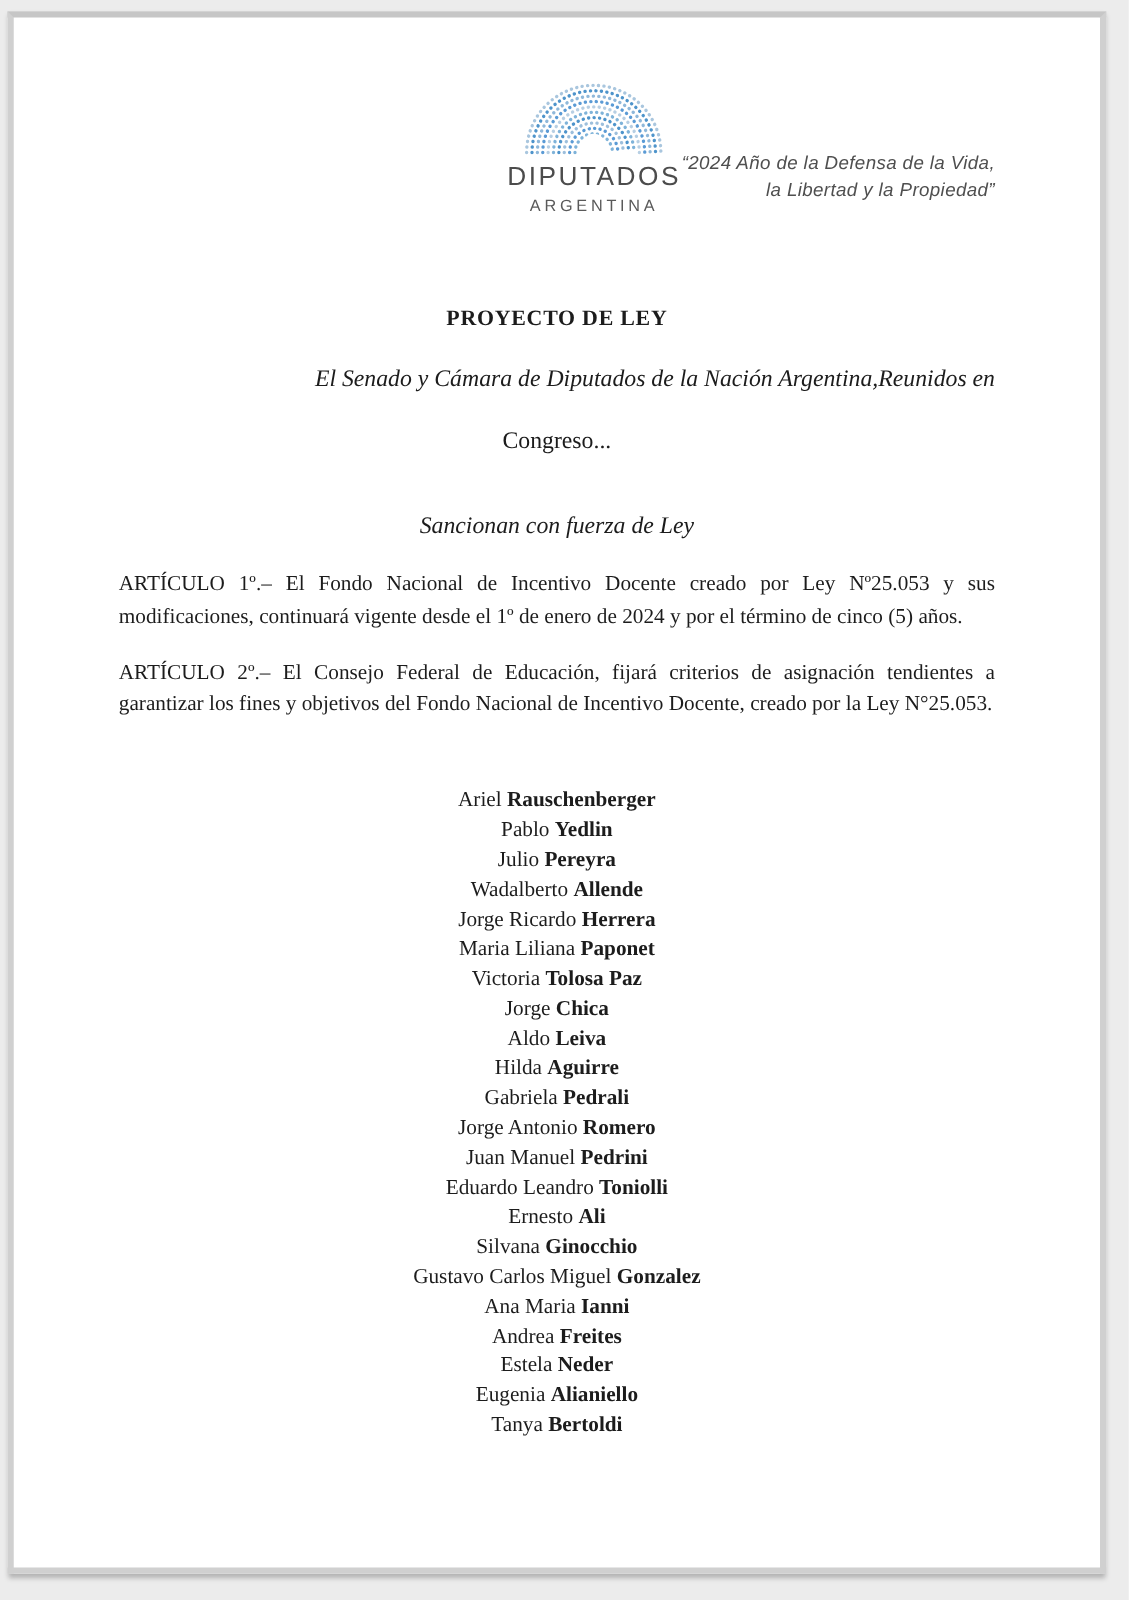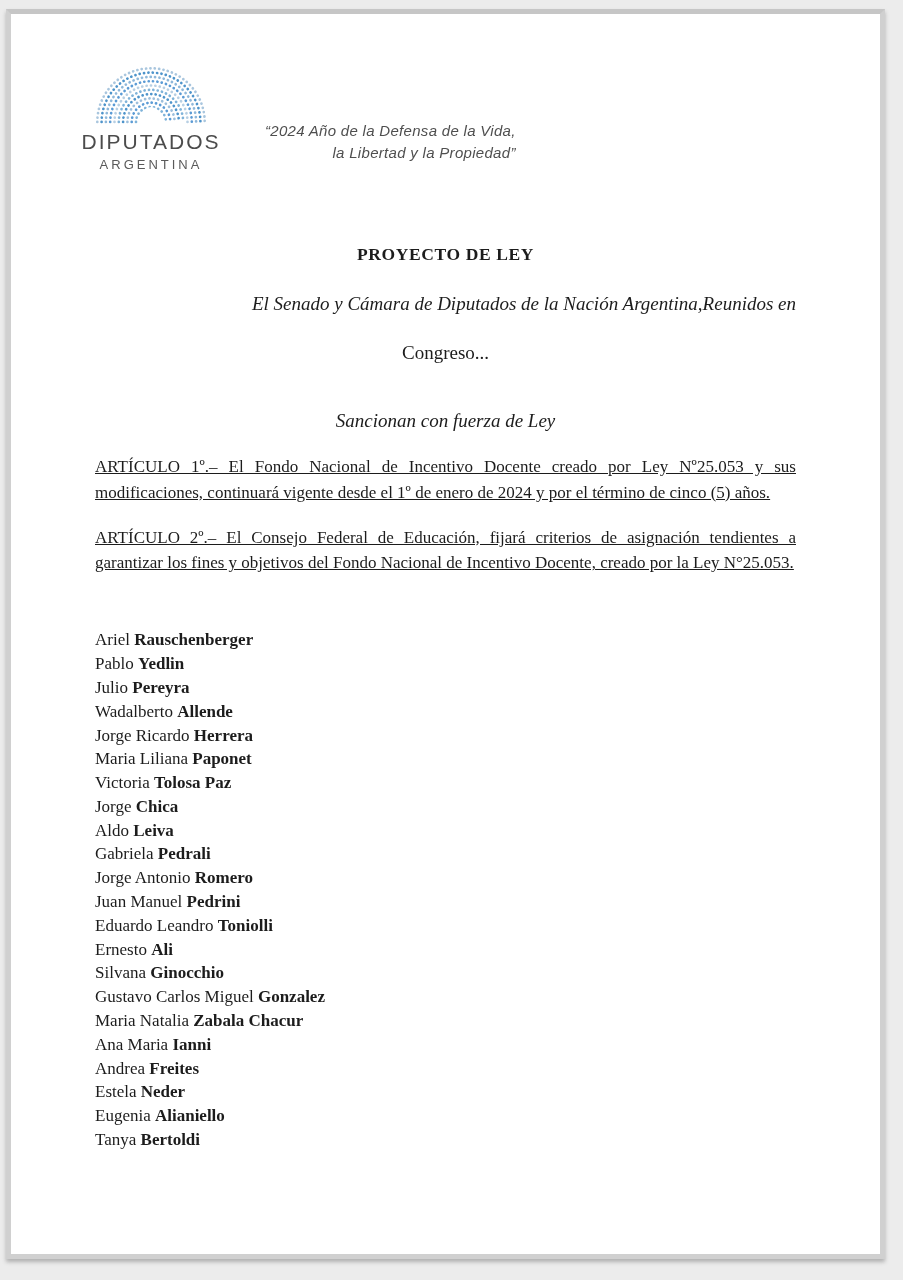--- a/index.html
+++ b/index.html
@@ -16,23 +16,22 @@
     border:5px solid #d0d0d0;
     border-top-color:#c6c6c6;
     box-shadow:0 3px 4px rgba(0,0,0,0.25);
     box-sizing:border-box;
   }
   .content{
     position:absolute;left:84px;right:84px;top:0;bottom:0;
   }
   
   .header{
-    display:flex;justify-content:flex-start;align-items:flex-start;
+    display:flex;justify-content:flex-end;align-items:flex-start;
     margin-top:46px;
-    gap:44px;
   }
   .logo-block{width:140px;text-align:center;margin-left:-14px;}
   .logo-block svg{display:block;margin:0 auto;}
   .logo-title{
     font-family:"Liberation Sans", sans-serif;
     font-size:21px;letter-spacing:2px;color:#4c4c4c;font-weight:500;
     margin-top:2px;
   }
   .logo-subtitle{
     font-family:"Liberation Sans", sans-serif;
@@ -58,26 +57,25 @@
   .preamble-2{
     text-align:center;font-size:19px;margin-top:27px;
   }
   .enactment{
     text-align:center;font-style:italic;font-size:19px;margin-top:46px;
   }
   .articles{margin-top:22px;}
   .articles p{
     font-size:17px;line-height:1.52;text-align:justify;
     margin:0 0 19px 0;
-    text-decoration:underline;
   }
   
   .signatories{
     list-style:none;margin:52px 0 12px 0;padding:0;
-    text-align:left;font-size:17px;line-height:23.8px;
+    text-align:center;font-size:17px;line-height:23.8px;
   }
   .signatories .surname{font-weight:bold;}
 </style>
 </head>
 <body>
 
 <div class="page">
   <div class="content">
 
     <div class="header">
@@ -137,37 +135,37 @@
         <li><span class="given">Jorge Ricardo</span> <span class="surname">Herrera</span></li>
 
         <li><span class="given">Maria Liliana</span> <span class="surname">Paponet</span></li>
 
         <li><span class="given">Victoria</span> <span class="surname">Tolosa Paz</span></li>
 
         <li><span class="given">Jorge</span> <span class="surname">Chica</span></li>
 
         <li><span class="given">Aldo</span> <span class="surname">Leiva</span></li>
 
+        <li><span class="given">Hilda</span> <span class="surname">Aguirre</span></li>
 
         <li><span class="given">Gabriela</span> <span class="surname">Pedrali</span></li>
 
         <li><span class="given">Jorge Antonio</span> <span class="surname">Romero</span></li>
 
         <li><span class="given">Juan Manuel</span> <span class="surname">Pedrini</span></li>
 
 
         <li><span class="given">Eduardo Leandro</span> <span class="surname">Toniolli</span></li>
 
         <li><span class="given">Ernesto</span> <span class="surname">Ali</span></li>
 
         <li><span class="given">Silvana</span> <span class="surname">Ginocchio</span></li>
 
         <li><span class="given">Gustavo Carlos Miguel</span> <span class="surname">Gonzalez</span></li>
 
-        <li><span class="given">Maria Natalia</span> <span class="surname">Zabala Chacur</span></li>
 
         <li><span class="given">Ana Maria</span> <span class="surname">Ianni</span></li>
 
         <li><span class="given">Andrea</span> <span class="surname">Freites</span></li>
 
         <li><span class="given">Estela</span> <span class="surname">Neder</span></li>
 
         <li><span class="given">Eugenia</span> <span class="surname">Alianiello</span></li>
 
         <li><span class="given">Tanya</span> <span class="surname">Bertoldi</span></li>

